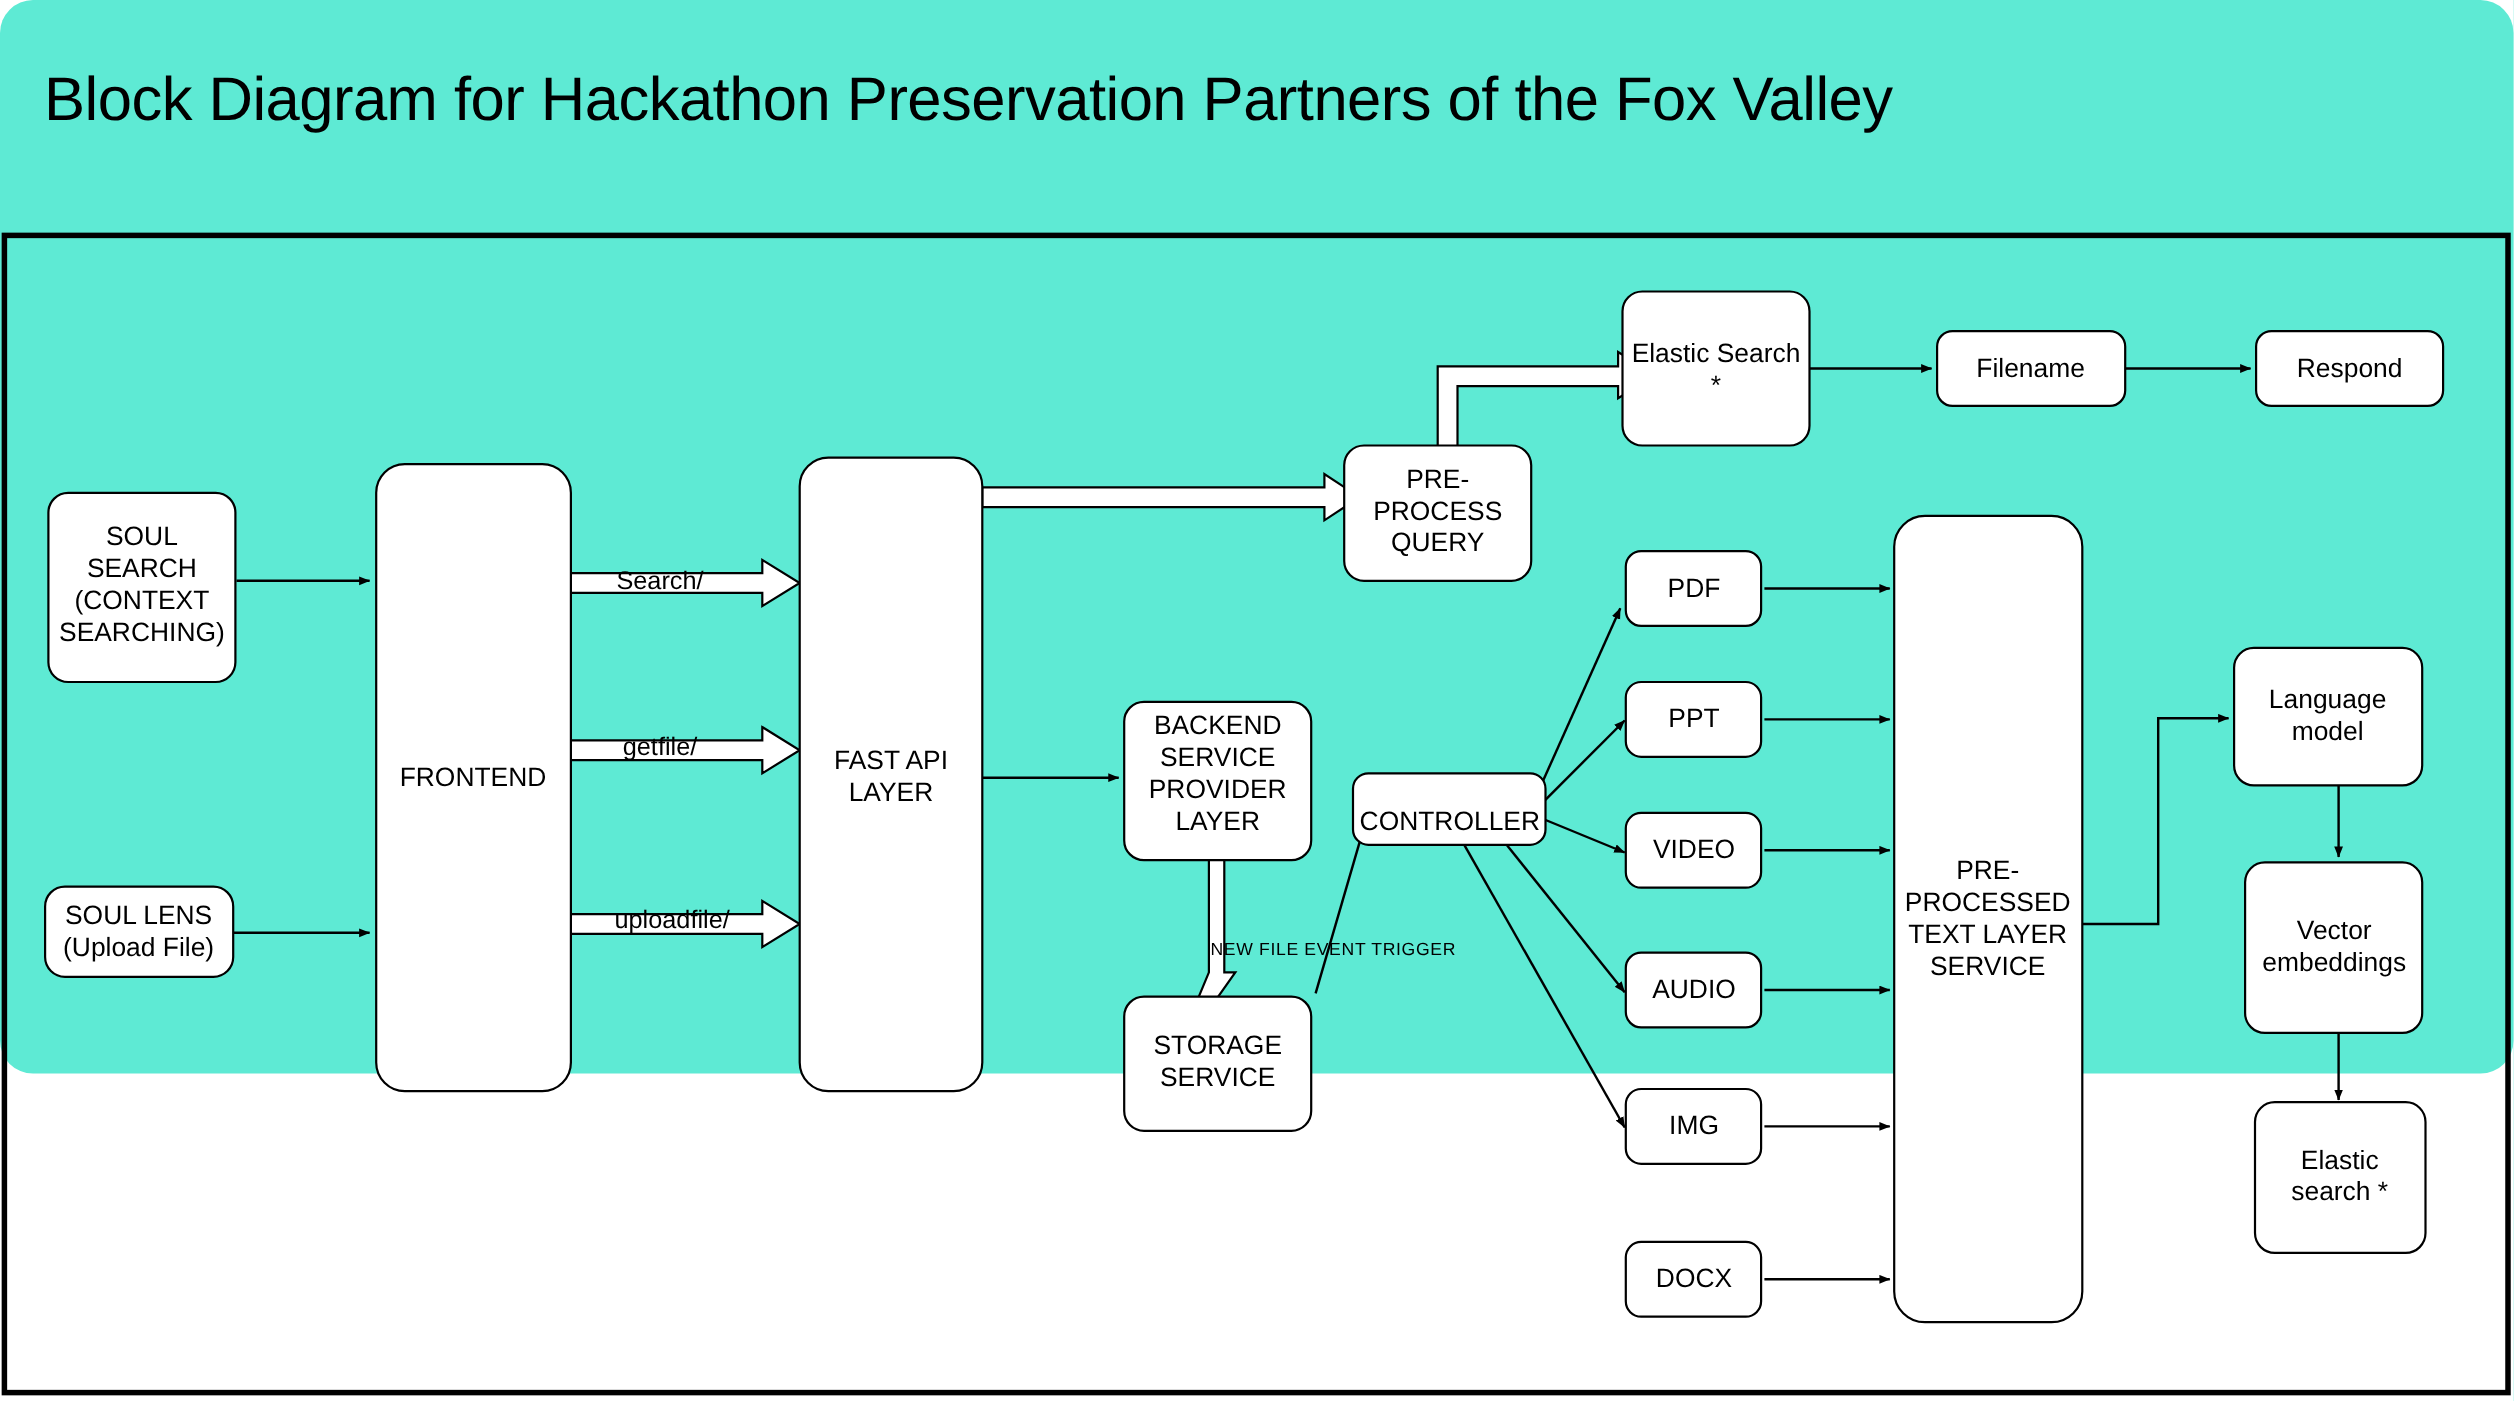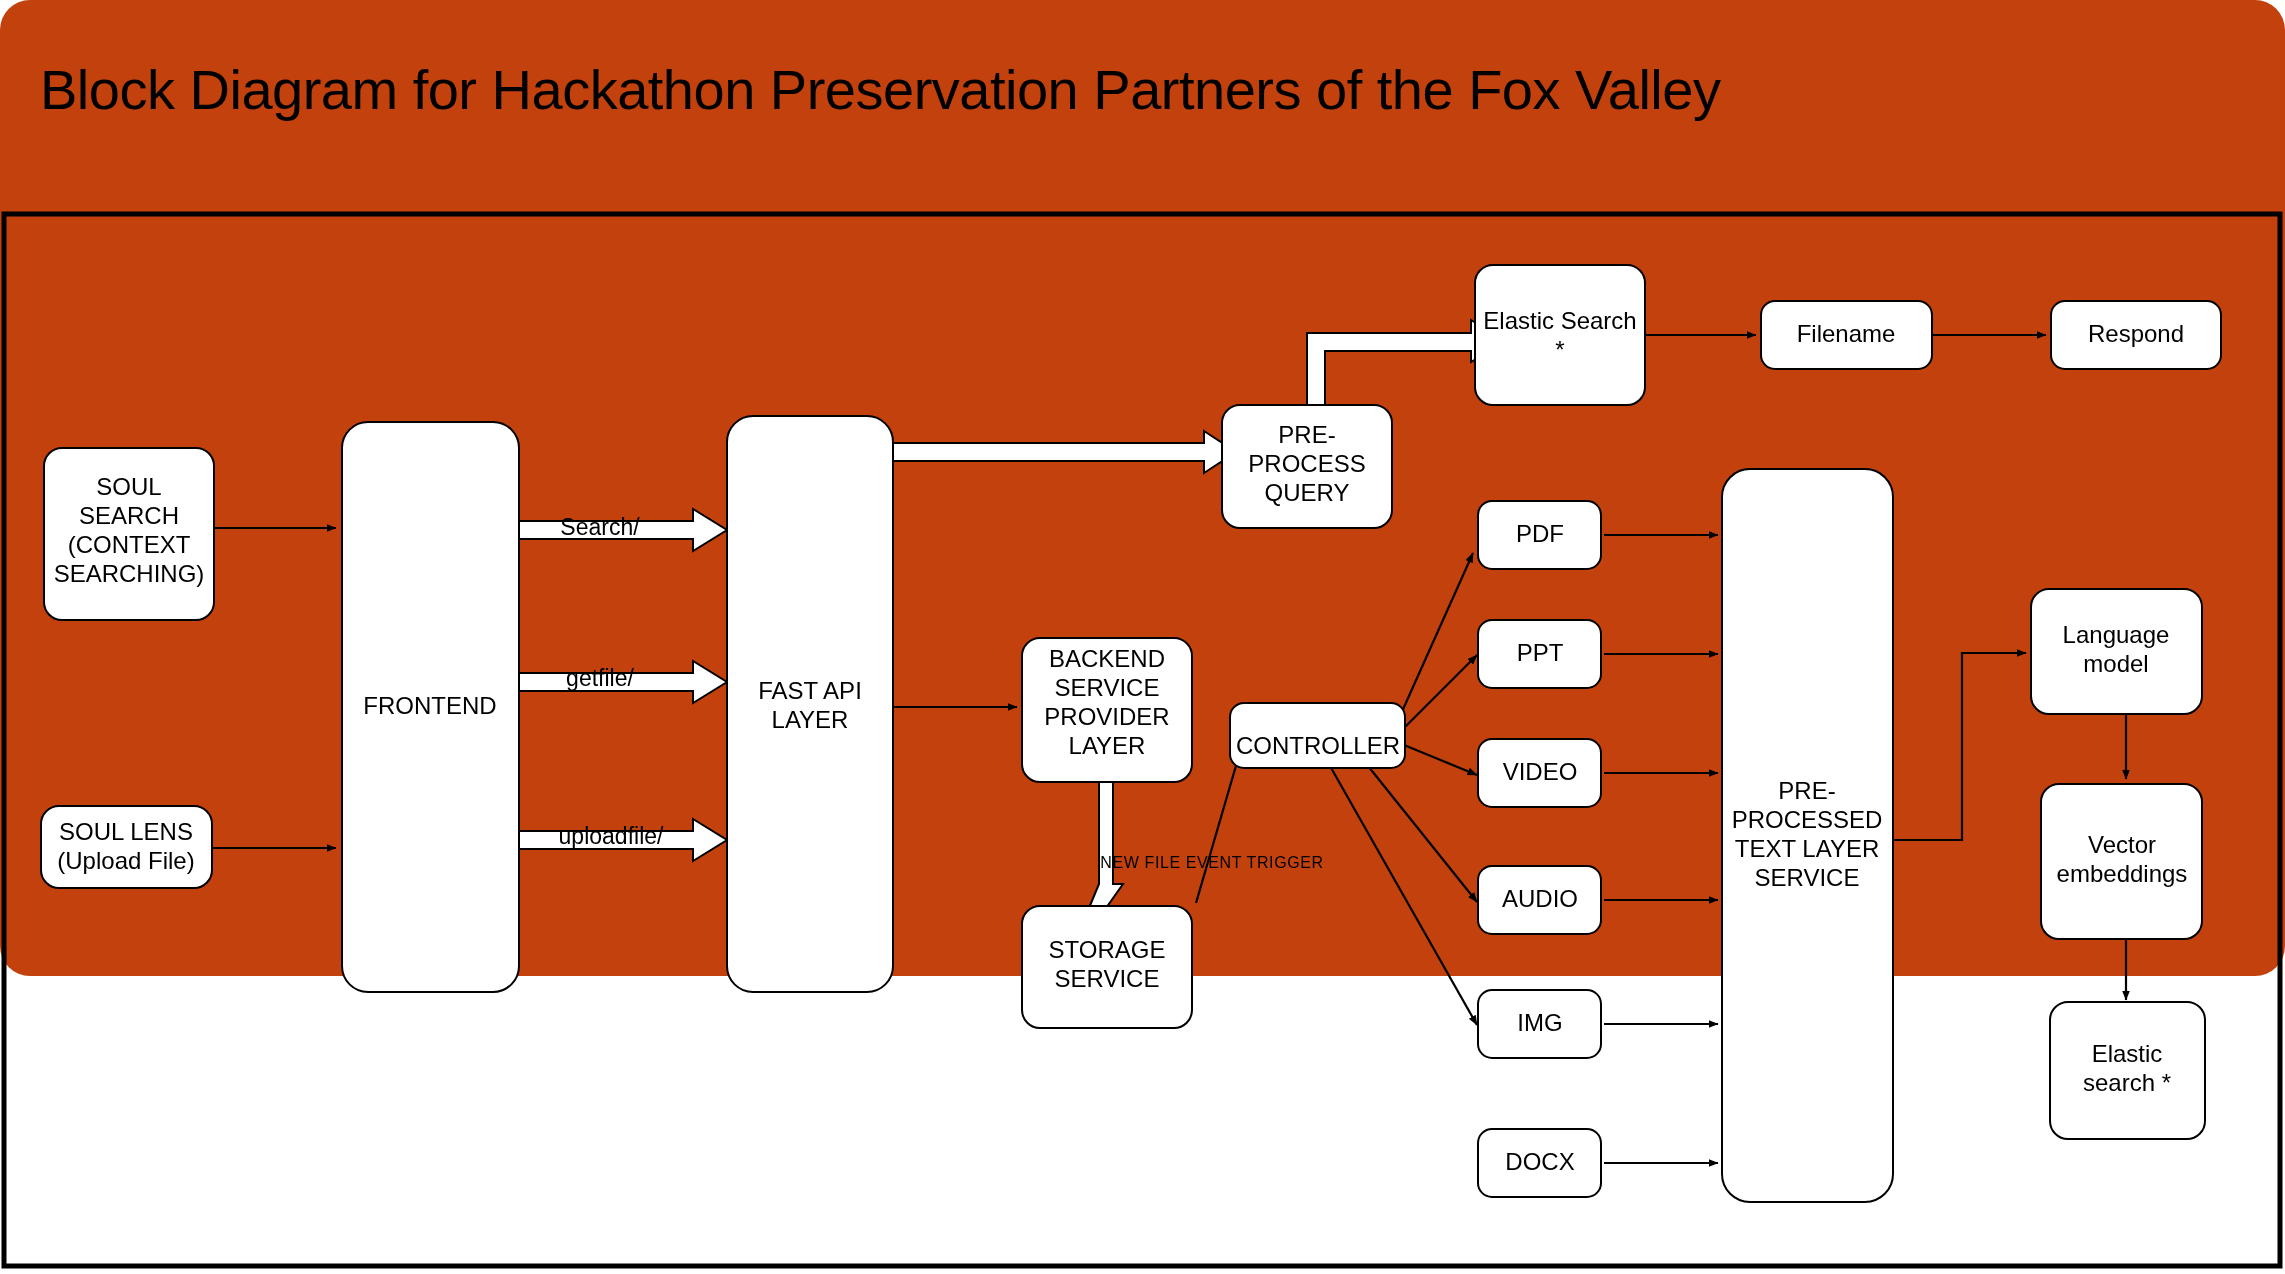--- a/index.html
+++ b/index.html
@@ -10,21 +10,21 @@
   body {
     width: 2285px;
     height: 1274px;
     font-family: "Liberation Sans", sans-serif;
     overflow: hidden;
   }
   #page {
     position: relative;
     width: 2285px;
     height: 976px;
-    background: #c2410c;
+    background: #5eead4;
     border-radius: 30px;
   }
   #page-title {
     position: absolute;
     left: 40px;
     top: 58px;
     font-size: 56px;
     line-height: 64px;
     color: #000000;
     white-space: nowrap;

